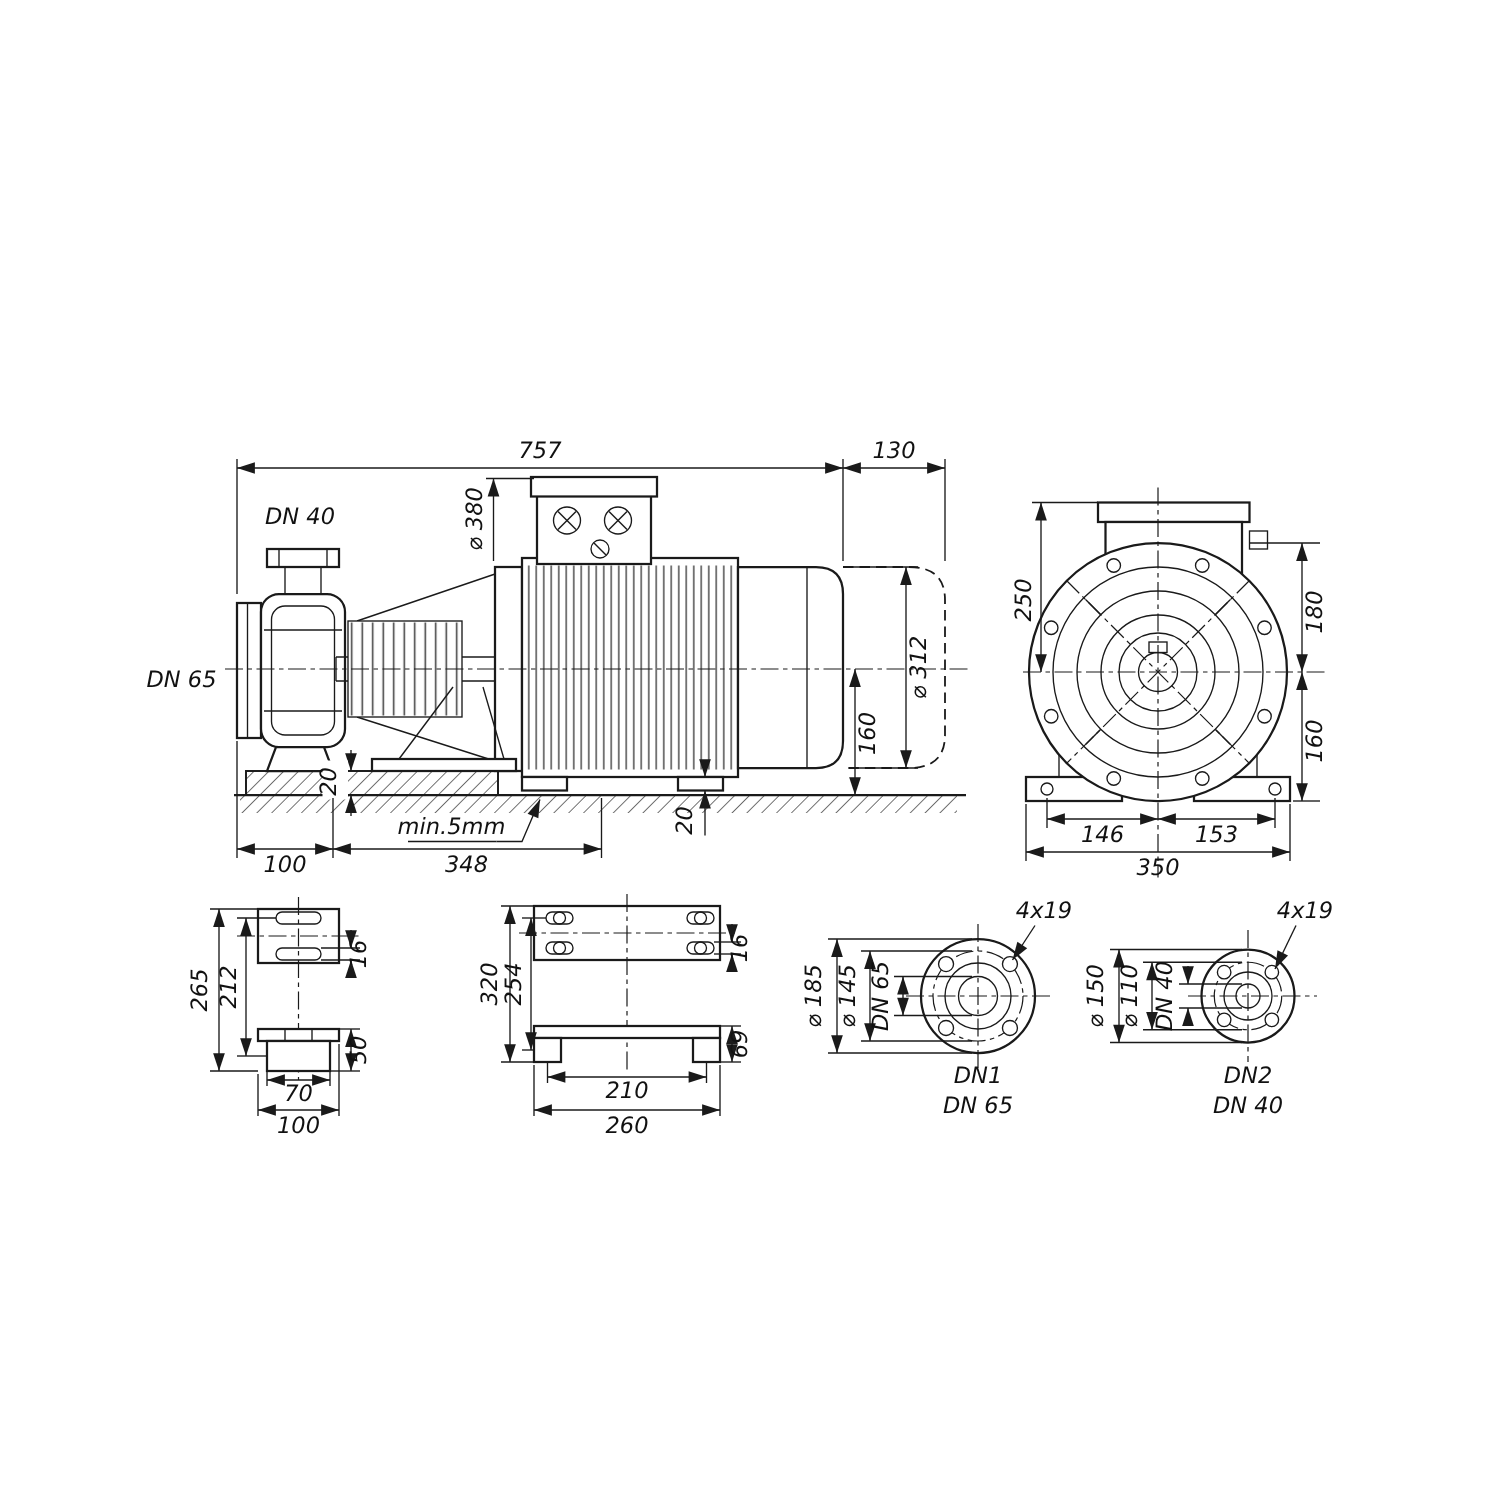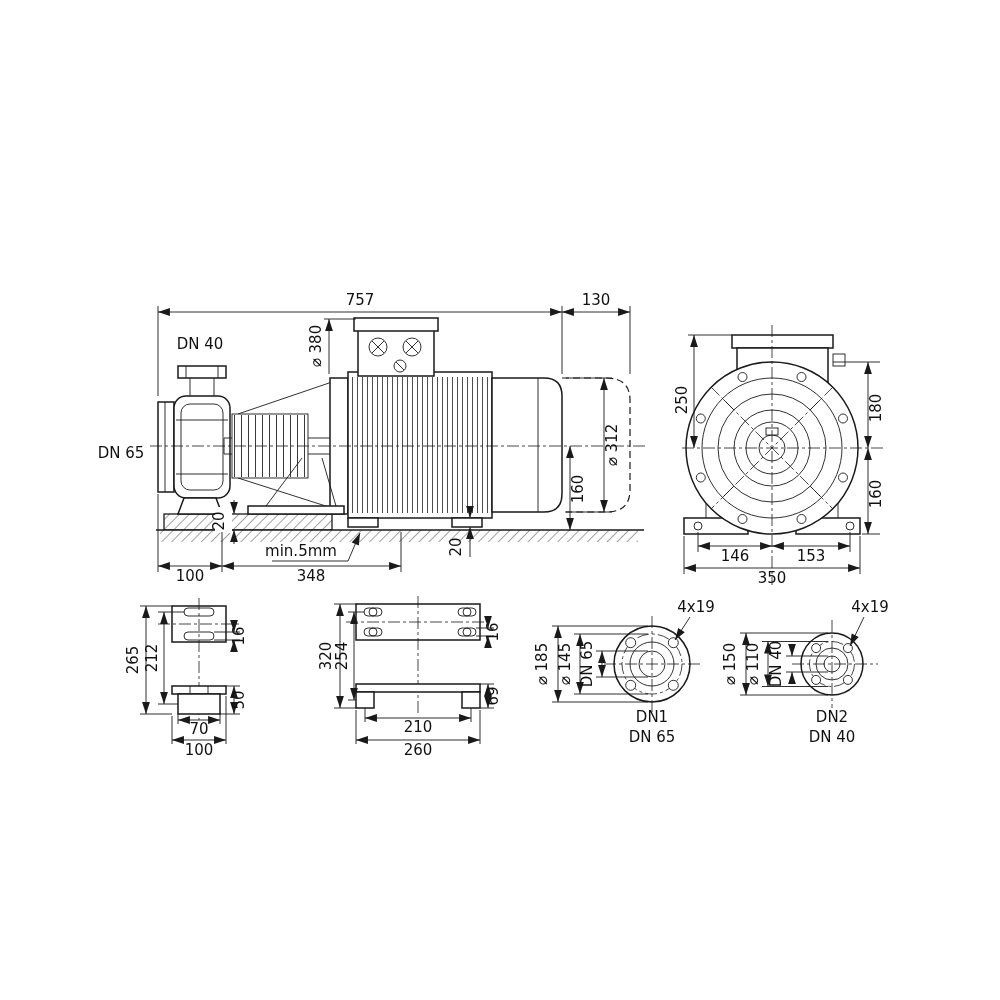--- a/index.html
+++ b/index.html
@@ -1,16 +1,16 @@
 <!DOCTYPE html>
 <html><head>
 <meta charset="utf-8">
 <style>
   html,body{margin:0;padding:0;background:#fff;width:1000px;height:1000px;}
-  .stage{position:relative;width:1000px;height:748px;background:#fff;}
+  .stage{position:relative;width:1000px;height:748px;background:#fff;font-style:italic;}
   svg{position:absolute;left:0;top:0;}
   svg text{font-family:"DejaVu Sans","Liberation Sans",sans-serif;font-size:15px;fill:#111;}
   .s  {stroke:#1a1a1a;stroke-width:1.5;fill:none;}
   .sw {stroke:#1a1a1a;stroke-width:1.5;fill:#fff;}
   .t  {stroke:#1a1a1a;stroke-width:0.9;fill:none;}
   .tw {stroke:#1a1a1a;stroke-width:0.9;fill:#fff;}
   .d  {stroke:#1a1a1a;stroke-width:0.9;fill:none;}
   .cl {stroke:#1a1a1a;stroke-width:0.8;fill:none;stroke-dasharray:12 3 3 3;}
   .dash{stroke:#1a1a1a;stroke-width:1.2;fill:none;stroke-dasharray:7 4;}
 </style>

